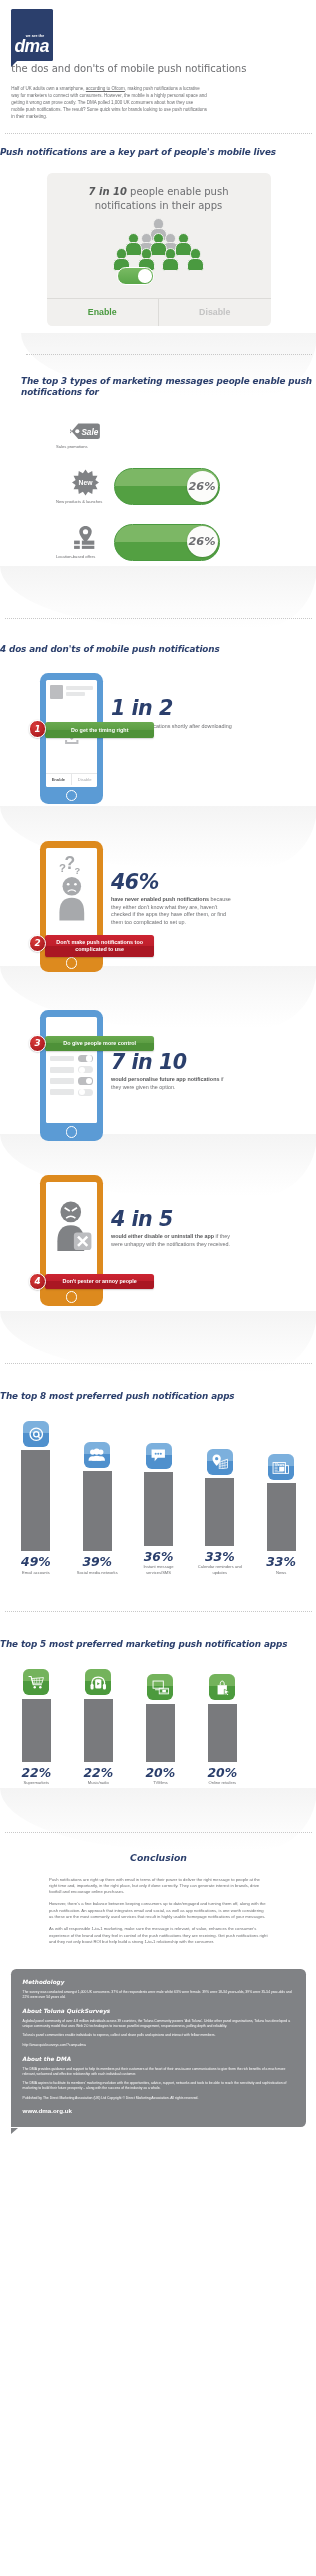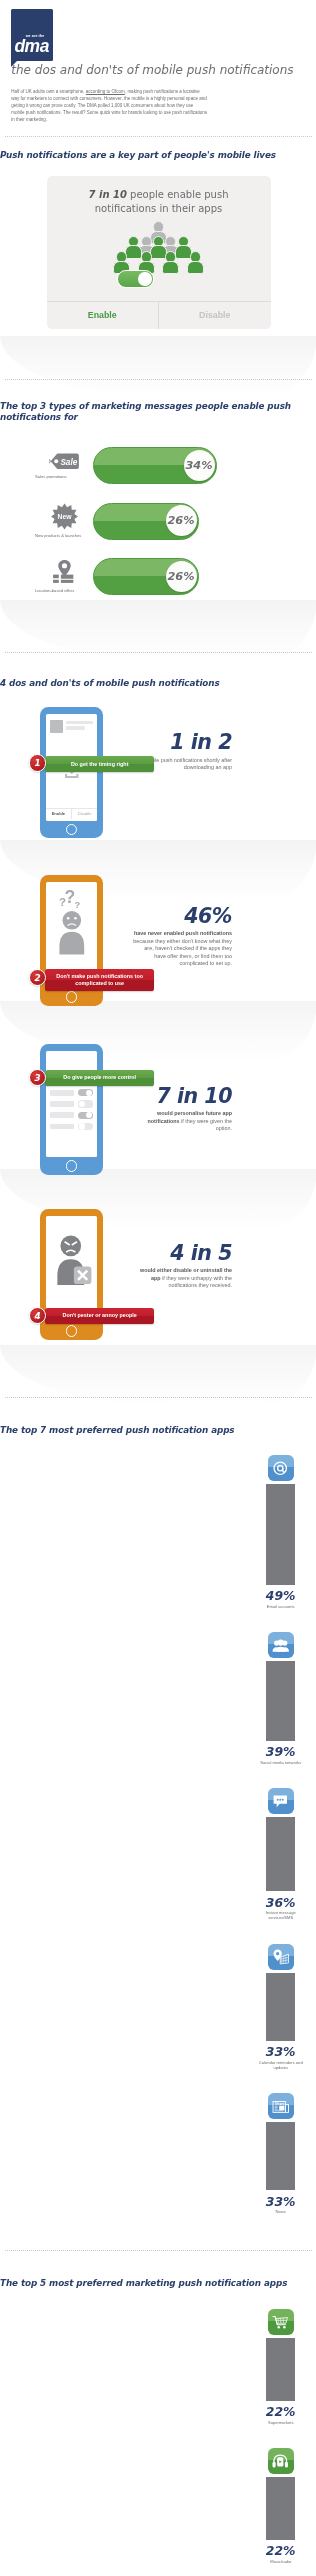--- a/index.html
+++ b/index.html
@@ -67,22 +67,21 @@
   h1.page-title {
     font-family: "DejaVu Sans", sans-serif;
     font-weight: normal;
     font-size: 18.5px;
     color: #58595b;
     margin-top: 8.2px;
     letter-spacing: -0.3px;
   }
   .page-sub {
     font-family: "DejaVu Sans", sans-serif;
-    font-style: italic;
-    font-size: 12px;
+    font-size: 10px;
     color: #6d6e71;
     margin-top: 2.1px;
   }
   .intro {
     font-size: 4.5px;
     line-height: 7px;
     color: #6d6e71;
     margin-top: 10.3px;
     width: 196px;
   }
@@ -151,21 +150,21 @@
     flex: 1;
     text-align: center;
     font-size: 8.8px;
     font-weight: bold;
     padding: 7.2px 0 9.3px 0;
   }
   .choice.enable { color: #4a9a40; }
   .choice.disable { color: #c3c3c3; border-left: 0.5px solid #dcdbd8; }
 
   
-  .sec2 { position: relative; padding-top: 50px; }
+  .sec2 { position: relative; padding-top: 28px; margin-left: 21px; }
   .toggle-row {
     display: flex; align-items: center;
     margin: 15.5px 0 0 0;
     padding-left: 35px;
   }
   .toggle-icon-col {
     width: 58px;
     text-align: left;
   }
   .toggle-icon-col .lbl {
@@ -244,21 +243,21 @@
     text-align: center;
     color: #ffffff;
     font-size: 5.4px;
     font-weight: bold;
     line-height: 6.7px;
     z-index: 5;
     box-shadow: 0 1px 1.5px rgba(0,0,0,.18);
   }
   .ribbon.green { background: linear-gradient(180deg,#6aaa4f 0%,#5c9d43 48%,#4e9138 48%,#4e9138 100%); }
   .ribbon.red   { background: linear-gradient(180deg,#cc2431 0%,#c01f2c 48%,#aa1723 48%,#aa1723 100%); }
-  .dd-text { padding-left: 30px; padding-top: 25px; width: 129px; text-align: right; }
+  .dd-text { padding-left: 8px; padding-top: 25px; width: 129px; }
   .big-stat {
     font-family: "DejaVu Sans", sans-serif;
     font-weight: bold; font-style: italic;
     font-size: 20.6px; line-height: 21.6px;
     color: #2b3f6c;
     letter-spacing: -0.5px;
   }
   .dd-body {
     font-size: 5.4px; line-height: 7.5px;
     color: #6d6e71;
@@ -283,24 +282,23 @@
   .ctrl-sw:after { content:""; position:absolute; right:0.5px; top:0.5px; width:6.2px; height:6.2px; border-radius:50%; background:#fff; }
   .ctrl-sw.off { background:#e6e7e8; }
   .ctrl-sw.off:after { left:0.5px; right:auto; }
 
   
   .sec-chart { position: relative; padding-top: 57px; }
   .bars {
     display: flex;
     justify-content: flex-start;
     align-items: flex-end;
-    gap: 23px;
+    gap: 12px;
     margin-top: 19.6px;
     padding: 0 11.3px;
-    flex-direction: column;
   }
   .bar-col { width: 50px; display: flex; flex-direction: column; align-items: center; }
   .app-icon {
     width: 26px; height: 26px; border-radius: 5.7px;
     margin-bottom: 3.1px;
     display: flex; align-items: center; justify-content: center;
   }
   .app-icon.blue { background: linear-gradient(180deg,#7cb0dd 0%,#7cb0dd 46%,#4f90cd 46%,#4f90cd 100%); }
   .app-icon.green { background: linear-gradient(180deg,#74b35c 0%,#74b35c 46%,#4c9a3d 46%,#4c9a3d 100%); }
   .bar-rect { width: 29px; background: #797a7d; }
@@ -438,23 +436,20 @@
 
       <div class="toggle-row" style="margin-top:24px">
         <div class="toggle-icon-col">
           <svg class="gicon" width="31" height="18.5" viewBox="0 0 60 36">
             <path d="M16 3 L54 3 Q58 3 58 7 L58 29 Q58 33 54 33 L16 33 L3 18 Z" fill="#808285"></path>
             <circle cx="14" cy="18" r="4" fill="#ffffff"></circle>
             <text x="22" y="25" font-family="Liberation Sans, sans-serif" font-size="16" font-weight="bold" font-style="italic" fill="#ffffff">Sale</text>
             <path d="M3 18 L-2 13 M3 18 L-2 23" stroke="#808285" stroke-width="2" fill="none"></path>
           </svg>
           <div class="lbl">Sales promotions</div>
-        </div>
-        <div class="toggle-pill">
-          <div class="knob">34%</div>
         </div>
       </div>
 
       <div class="toggle-row" style="margin-top:18.5px">
         <div class="toggle-icon-col">
           <svg class="gicon" width="27" height="27" viewBox="0 0 52 52">
             <path d="M26 1 L31 8 L39 4 L40 13 L49 13 L45 21 L52 26 L45 31 L49 39 L40 39 L39 48 L31 44 L26 51 L21 44 L13 48 L12 39 L3 39 L7 31 L0 26 L7 21 L3 13 L12 13 L13 4 L21 8 Z" fill="#808285"></path>
             <text x="26" y="31" text-anchor="middle" font-family="Liberation Sans, sans-serif" font-size="13" font-weight="bold" fill="#ffffff">New</text>
           </svg>
           <div class="lbl">New products &amp; launches</div>
@@ -608,21 +603,21 @@
         </div>
       </div>
     </div>
   </div>
 
   <div class="sec-chart">
     <div class="swoosh" style="top:5.2px"></div>
     <div style="position:relative;z-index:2">
       <div class="dotted-rule"></div>
       <div style="height:27px"></div>
-      <div class="sec-title">The top 7 most preferred push notification apps</div>
+      <div class="sec-title">The top 8 most preferred push notification apps</div>
       <div class="bars">
 
         <div class="bar-col">
           <div class="app-icon blue">
             <svg width="16.5" height="16.5" viewBox="0 0 32 32">
                 <circle cx="16" cy="16" r="12" stroke="#fff" stroke-width="2.6" fill="none"></circle>
                 <circle cx="16" cy="16" r="5" stroke="#fff" stroke-width="2.6" fill="none"></circle>
                 <path d="M21 16 L21 21 Q21 24 25 23" stroke="#fff" stroke-width="2.6" fill="none"></path>
               </svg>
           </div>

